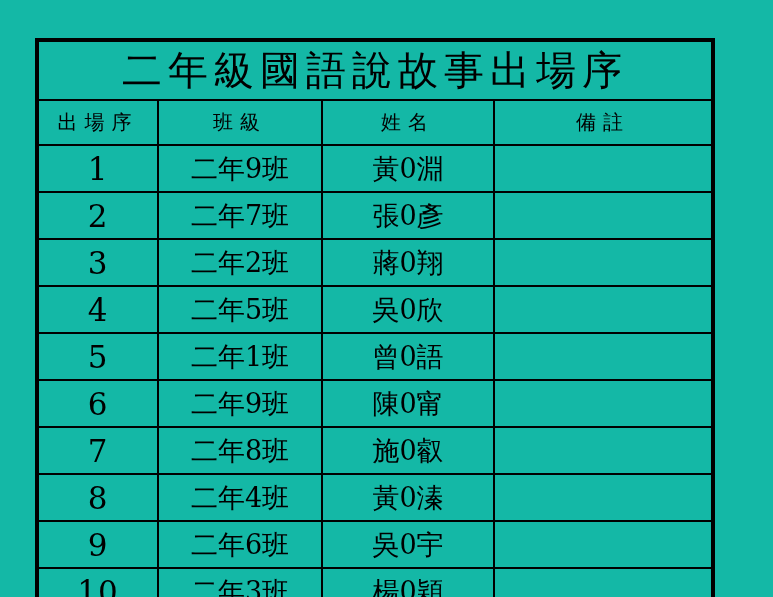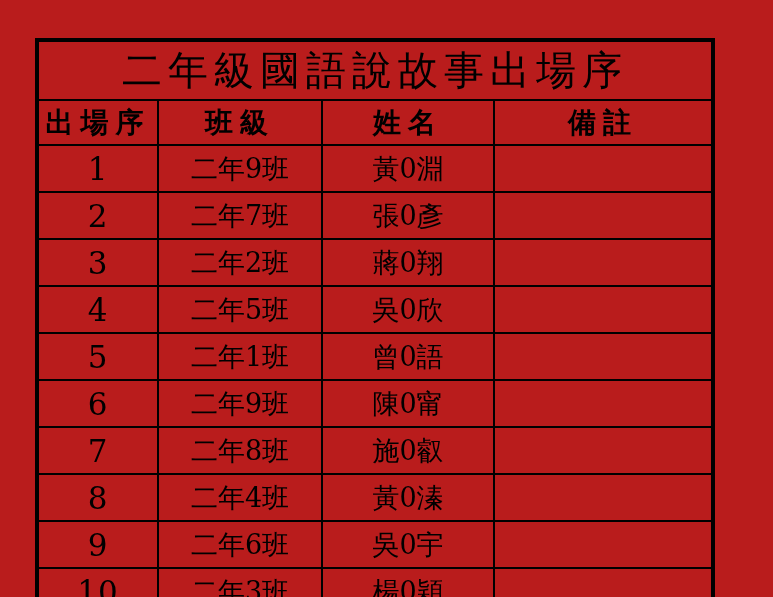--- a/index.html
+++ b/index.html
@@ -5,21 +5,21 @@
   html, body {
     margin: 0;
     padding: 0;
     background: #ffffff;
     font-family: "DejaVu Serif", serif;
   }
   .page {
     position: relative;
     width: 773px;
     height: 597px;
-    background: #b91c1c;
+    background: #14b8a6;
     overflow: hidden;
   }
   table.schedule {
     position: absolute;
     left: 35px;
     top: 38px;
     width: 676px;
     border-collapse: collapse;
     table-layout: fixed;
     color: #000000;
@@ -35,22 +35,22 @@
     border-bottom: 5px solid #000000;
     font-size: 40px;
     font-weight: normal;
     letter-spacing: 6px;
     text-align: center;
     vertical-align: middle;
     white-space: nowrap;
   }
   tr.header-row th {
     height: 41px;
-    font-size: 28px;
-    font-weight: bold;
+    font-size: 20px;
+    font-weight: normal;
     letter-spacing: 7px;
     vertical-align: middle;
     white-space: nowrap;
   }
   tbody td {
     height: 43px;
     font-size: 27px;
     text-align: center;
     vertical-align: middle;
     white-space: nowrap;

